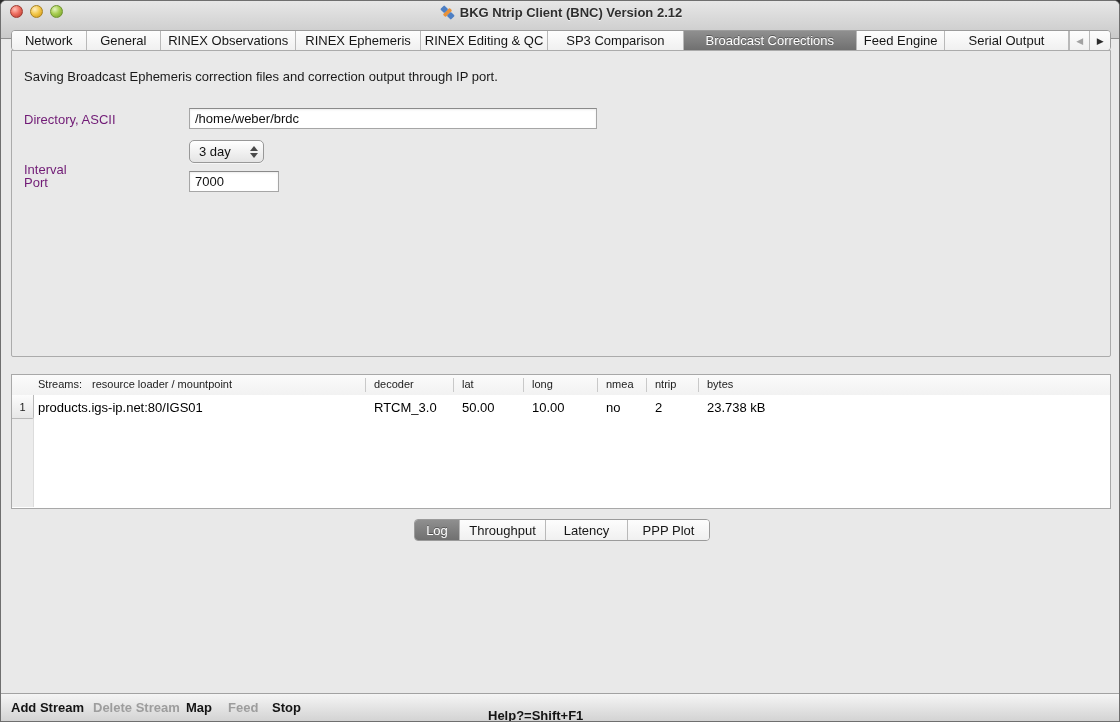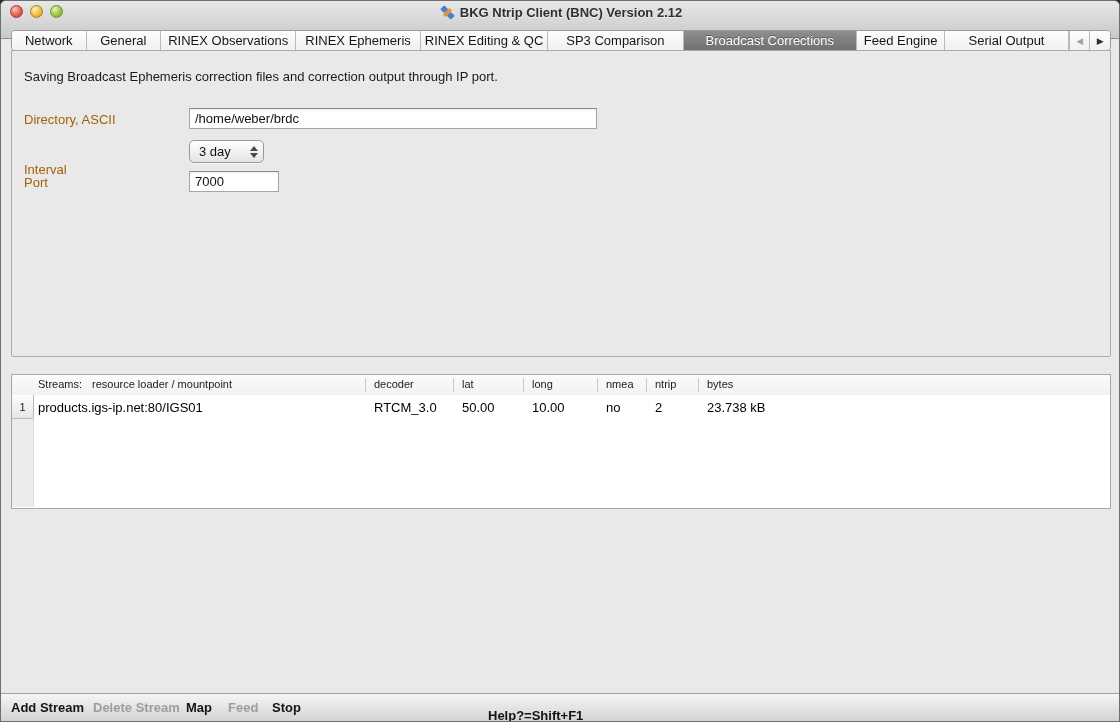--- a/index.html
+++ b/index.html
@@ -60,21 +60,21 @@
   }
   .tab-arrow.disabled { color:#a2a2a2; }
   .tab-arrow.enabled  { color:#2b2b2b; }
   
   .pane {
     position:absolute; left:10px; top:49px; width:1100px; height:307px;
     border:1px solid #ababab; border-radius:0 0 2px 2px;
     background:#e9e9e9;
   }
   .pane-desc { position:absolute; left:12px; top:18px; font-size:13px; color:#1a1a1a; }
-  .fld-label { position:absolute; left:12px; font-size:13px; color:#a16207; }
+  .fld-label { position:absolute; left:12px; font-size:13px; color:#701a75; }
   .lbl-dir { top:61px; } .lbl-int { top:111px; } .lbl-port { top:124px; }
   .text-input {
     position:absolute; left:177px; height:21px;
     border:1px solid #a6a6a6; border-top-color:#8a8a8a;
     background:#fff; font-family:"Liberation Sans",sans-serif;
     font-size:13px; color:#111; padding:0 5px;
     box-shadow:inset 0 1px 2px rgba(0,0,0,.08);
   }
   .inp-dir { top:57px; width:408px; }
   .inp-port { top:120px; width:90px; }
@@ -228,20 +228,26 @@
       <span class="st-c" style="left:450px">50.00</span>
       <span class="st-c" style="left:520px">10.00</span>
       <span class="st-c" style="left:594px">no</span>
       <span class="st-c" style="left:643px">2</span>
       <span class="st-c" style="left:695px">23.738 kB</span>
     </div>
     <div class="st-rowhdr">1</div>
     <div class="st-vstrip"></div>
   </div>
 
+  <div class="logtabs">
+    <div class="ltab selected" style="width:44px">Log</div>
+    <div class="ltab" style="width:86px">Throughput</div>
+    <div class="ltab" style="width:82px">Latency</div>
+    <div class="ltab" style="width:82px">PPP Plot</div>
+  </div>
 
 
   <div class="bottombar">
     <div class="bb-item bb-add">Add Stream</div>
     <div class="bb-item bb-del disabled">Delete Stream</div>
     <div class="bb-item bb-map">Map</div>
     <div class="bb-item bb-start disabled">Feed</div>
     <div class="bb-item bb-stop">Stop</div>
     <div class="bb-item bb-help">Help?=Shift+F1</div>
   </div>

